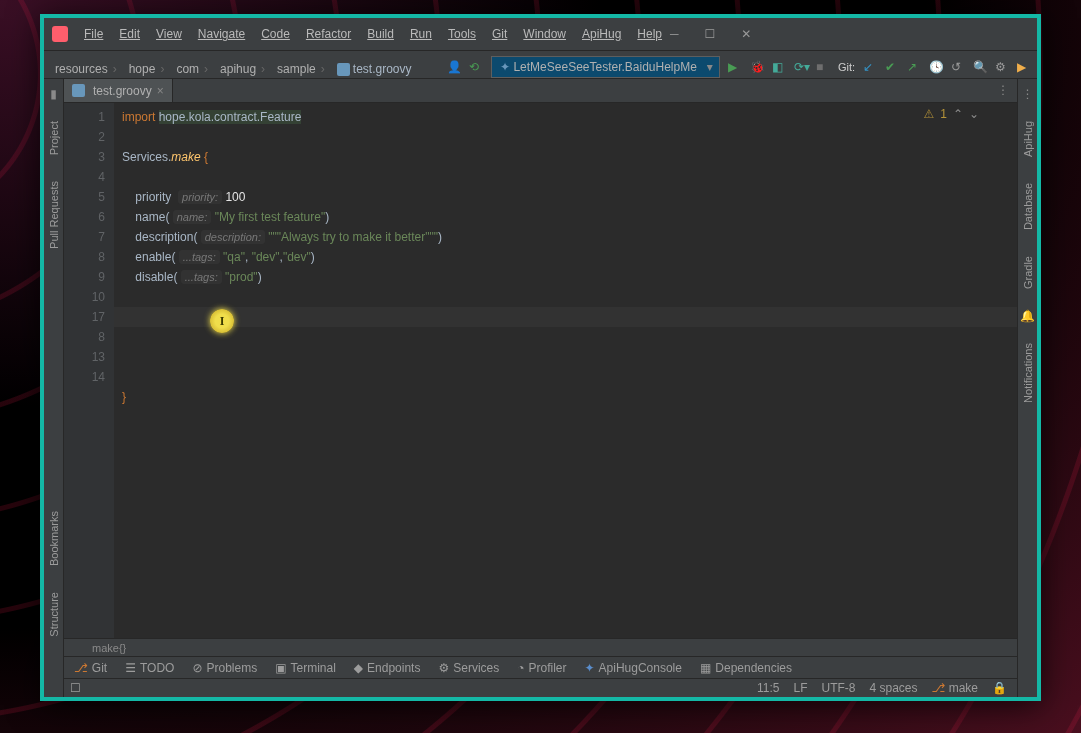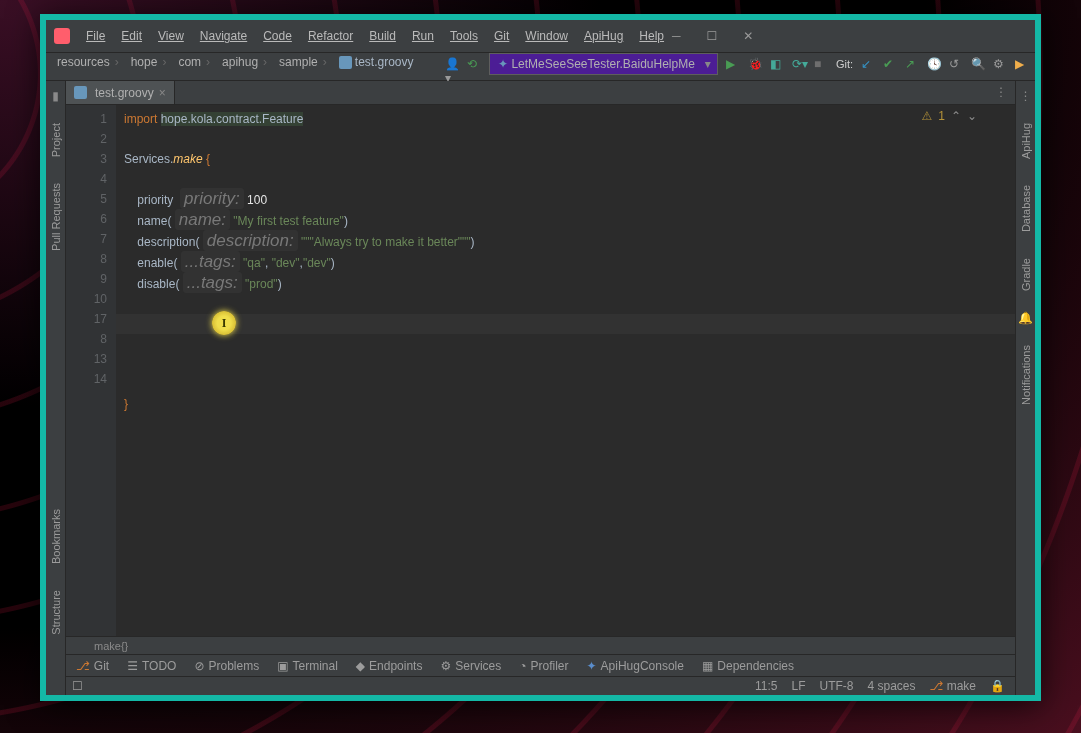--- a/index.html
+++ b/index.html
@@ -1,34 +1,34 @@
 <!DOCTYPE html>
 <html><head>
 <meta charset="utf-8">
 <style>
 *{margin:0;padding:0;box-sizing:border-box;font-family:'Segoe UI',Arial,sans-serif;font-size:12px;}
 body{background:radial-gradient(ellipse at top left,#3a0f25 0%,#000 40%,#000 60%,#4a0f1f 100%);width:1081px;height:733px;position:relative;overflow:hidden;}
 .bgswirl{position:absolute;width:200%;height:200%;left:-50%;top:-50%;background:repeating-radial-gradient(circle at 20% 30%,transparent 0,transparent 45px,rgba(255,30,80,0.15) 46px,rgba(255,30,80,0.15) 50px,transparent 51px,transparent 100px);}
-.window{position:absolute;left:40px;top:14px;right:40px;bottom:32px;background:#2b2b2b;border:6px solid #14b8a6;box-shadow:0 4px 30px rgba(0,0,0,.7);display:flex;flex-direction:column;}
+.window{position:absolute;left:40px;top:14px;right:40px;bottom:32px;background:#2b2b2b;border:4px solid #14b8a6;box-shadow:0 4px 30px rgba(0,0,0,.7);display:flex;flex-direction:column;}
 .titlebar{height:33px;background:#3c3f41;border-bottom:1px solid #272727;display:flex;align-items:center;color:#a9b7c6;}
 .appicon{width:16px;height:16px;margin:0 8px;display:inline-block;background:#ff5e6c;border-radius:3px;}
 .menubar{display:flex;gap:0;}
 .menubar span{padding:6px 8px;color:#bababa;cursor:pointer;}
 .menubar span u{text-decoration:underline;}
 .titletext{flex:1;text-align:center;color:#7b7b7b;}
 .winbtns{display:flex;gap:26px;padding-right:14px;color:#9a9a9a;}
-.toolbar{height:28px;background:#3c3f41;border-bottom:1px solid #272727;display:flex;align-items:flex-start;padding:0 6px;color:#a9a9a9;}
+.toolbar{height:28px;background:#3c3f41;border-bottom:1px solid #272727;display:flex;align-items:flex-end;padding:0 6px;color:#a9a9a9;}
 .breadcrumb{display:flex;align-items:center;gap:2px;}
 .crumb{padding:2px 5px;color:#b0b0b0;}
 .crumb::after{content:'\203A';color:#666;margin-left:5px;}
 .crumb:last-child::after{display:none;}
 .crumb.file{color:#a9b7c6;}
 .crumbicon{width:13px;height:13px;display:inline-block;background:#6897bb;border-radius:2px;margin-right:3px;vertical-align:middle;}
 .tbright{margin-left:auto;display:flex;align-items:center;gap:8px;}
-.runcfg{background:#4c1d95;border:1px solid #5e5e5e;padding:3px 22px 3px 8px;color:#b0b0b0;position:relative;}
+.runcfg{background:#0c4a6e;border:1px solid #5e5e5e;padding:3px 22px 3px 8px;color:#b0b0b0;position:relative;}
 .runcfg::after{content:'▾';position:absolute;right:6px;color:#888;}
 .ticon{width:14px;height:14px;display:inline-block;}
 .i-play{color:#499c54;}
 .i-bug{color:#499c54;}
 .i-git{color:#cecece;font-size:11px;}
 .i-blue{color:#3592c4;}
 .i-green{color:#499c54;}
 .body{flex:1;display:flex;overflow:hidden;}
 .leftgut{width:20px;background:#3c3f41;border-right:1px solid #272727;display:flex;flex-direction:column;align-items:center;padding-top:8px;gap:14px;}
 .lgitem{writing-mode:vertical-rl;transform:rotate(180deg);color:#9c9c9c;font-size:11px;padding:6px 2px;}
@@ -36,21 +36,21 @@
 .editorwrap{flex:1;display:flex;flex-direction:column;}
 .tabbar{height:24px;background:#3c3f41;border-bottom:1px solid #272727;display:flex;}
 .tab{background:#4e5254;border-right:1px solid #272727;padding:3px 8px;display:flex;align-items:center;gap:5px;color:#b0b0b0;font-size:11px;}
 .tabclose{color:#888;font-size:12px;}
 .editor{flex:1;display:flex;background:#2b2b2b;position:relative;font-family:'JetBrains Mono','Consolas',monospace;font-size:12.5px;}
 .gutter{width:50px;background:#313335;text-align:right;padding:4px 8px 4px 4px;color:#606366;line-height:20px;border-right:1px solid #313335;}
 .code{flex:1;padding:4px 0 4px 8px;line-height:20px;color:#a9b7c6;white-space:pre;}
 .kw{color:#cc7832;}
 .str{color:#6a8759;}
 .num{color:#e5e5e5;}
-.hint{color:#787878;font-style:italic;background:#323232;padding:1px 4px;border-radius:3px;font-size:17px;}
+.hint{color:#787878;font-style:italic;background:#323232;padding:1px 4px;border-radius:3px;font-size:11px;}
 .ident{color:#a9b7c6;}
 .fname{color:#ffc66d;font-style:italic;}
 .pkg{background:#344134;color:#a9b7c6;}
 .currentln{background:#323232;margin-left:-8px;padding-left:8px;display:block;}
 .caret{position:absolute;width:24px;height:24px;background:radial-gradient(circle,#f0de4b 40%,#c0a020 100%);border-radius:50%;left:146px;top:206px;box-shadow:0 0 6px #f0de4b;display:flex;align-items:center;justify-content:center;color:#3a3a00;font-weight:bold;font-family:serif;}
 .warns{position:absolute;right:38px;top:4px;color:#b59339;font-size:11px;display:flex;gap:6px;align-items:center;}
 .crumbstrip{height:18px;background:#3c3f41;border-top:1px solid #272727;padding-left:28px;color:#8a8a8a;font-size:11px;line-height:18px;}
 .bottombar{height:22px;background:#3c3f41;border-top:1px solid #272727;display:flex;align-items:center;gap:18px;padding:0 10px;color:#9c9c9c;font-size:11px;}
 .bbitem{display:flex;align-items:center;gap:4px;}
 .statusbar{height:19px;background:#3c3f41;border-top:1px solid #272727;display:flex;align-items:center;justify-content:flex-end;gap:14px;padding:0 10px;color:#9c9c9c;font-size:11px;}

